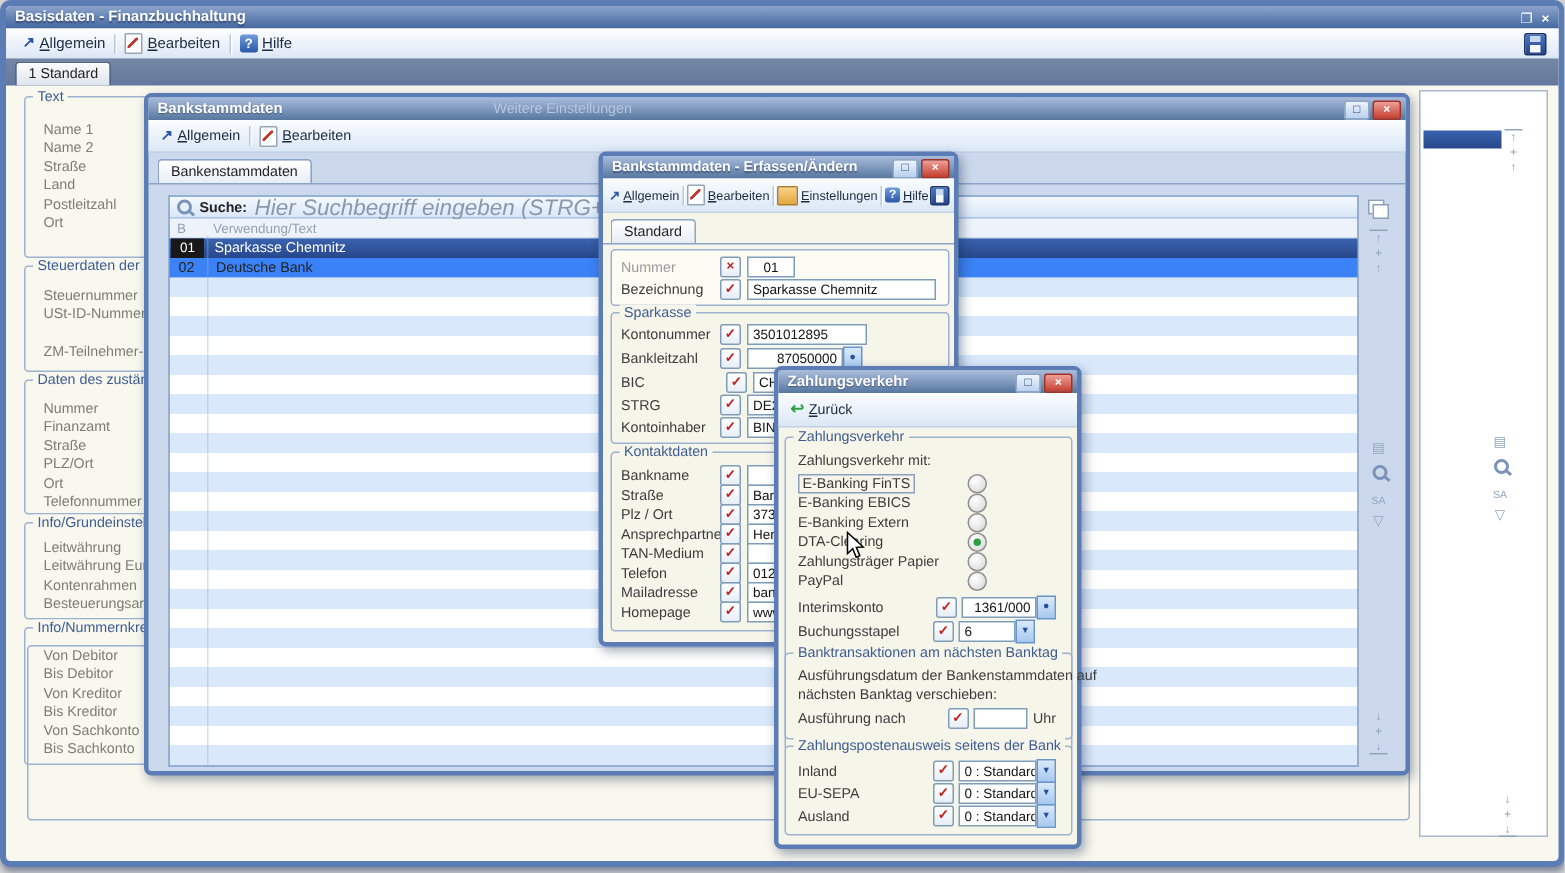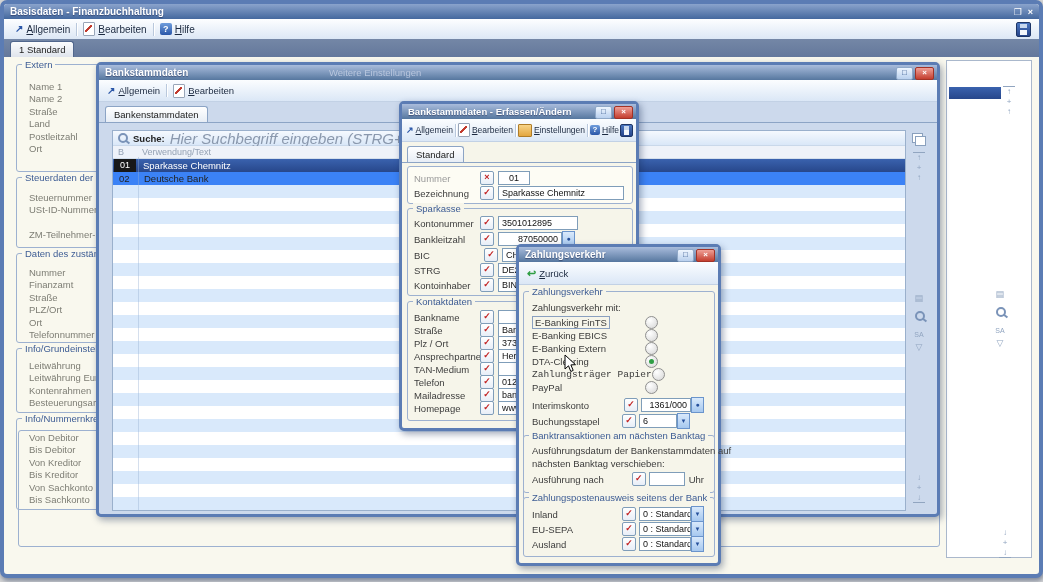--- a/index.html
+++ b/index.html
@@ -110,21 +110,21 @@
       <span class="lbl">Hilfe</span>
     </div>
     <span style="flex:1"></span>
     <span class="icon-save"></span>
   </div>
   <div class="tabstrip">
     <div class="m-tab">1 Standard</div>
   </div>
 
   <div class="grp" style="left:16px;top:64px;width:100px;height:106px;">
-    <div class="cap scap">Extern</div>
+    <div class="cap scap">Text</div>
     <div style="padding-top:16px;">
       <div class="slabel">Name 1</div>
       <div class="slabel">Name 2</div>
       <div class="slabel">Straße</div>
       <div class="slabel">Land</div>
       <div class="slabel">Postleitzahl</div>
       <div class="slabel">Ort</div>
     </div>
   </div>
   <div class="grp" style="left:16px;top:177px;width:100px;height:69px;">
@@ -405,21 +405,21 @@
         <span class="radio"></span>
       </div>
       <div class="row" style="left:8px;top:49px;width:126px;justify-content:space-between;">
         <span class="flabel">E-Banking Extern</span>
         <span class="radio"></span>
       </div>
       <div class="row" style="left:8px;top:62px;width:126px;justify-content:space-between;">
         <span class="flabel">DTA-Clearing</span>
         <span class="radio sel"></span>
       </div>
-      <div class="row" style="left:8px;top:75px;width:126px;font-family:Liberation Mono, monospace;">
+      <div class="row" style="left:8px;top:75px;width:126px;justify-content:space-between;">
         <span class="flabel">Zahlungsträger Papier</span>
         <span class="radio"></span>
       </div>
       <div class="row" style="left:8px;top:88px;width:126px;justify-content:space-between;">
         <span class="flabel">PayPal</span>
         <span class="radio"></span>
       </div>
 
       <div class="row" style="left:8px;top:106px;width:172px;">
         <span class="flabel" style="flex:1;">Interimskonto</span>

